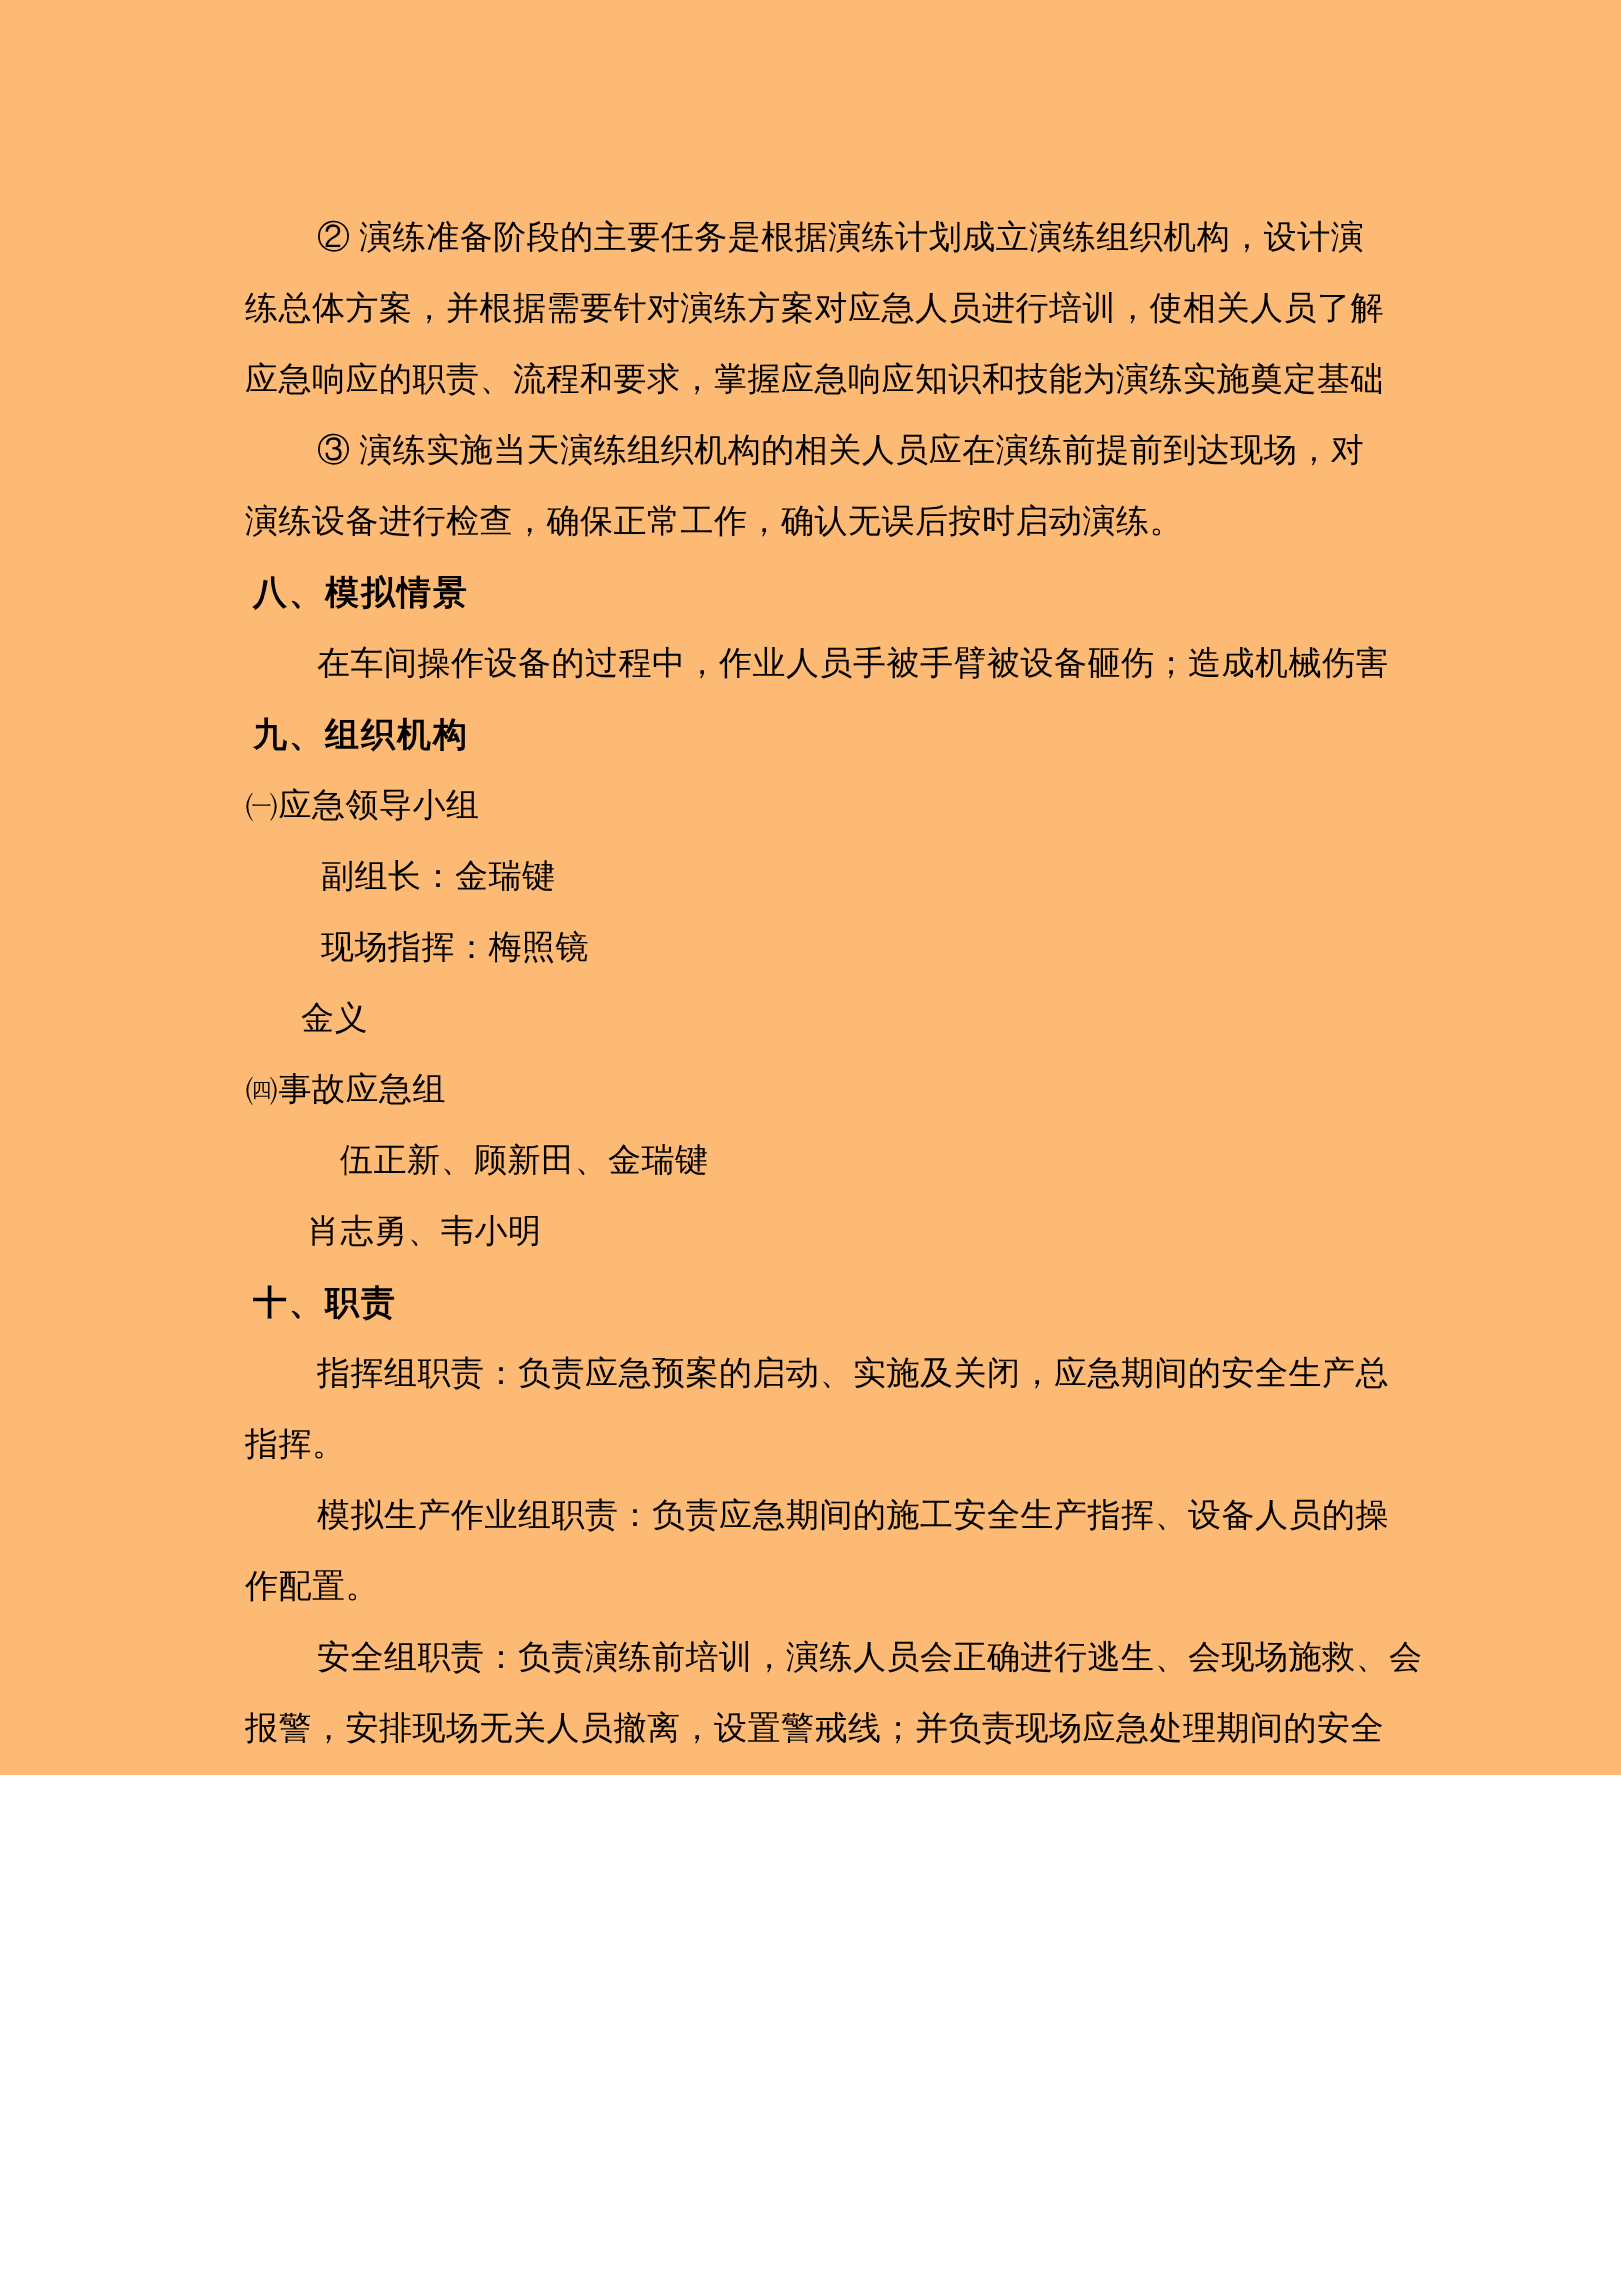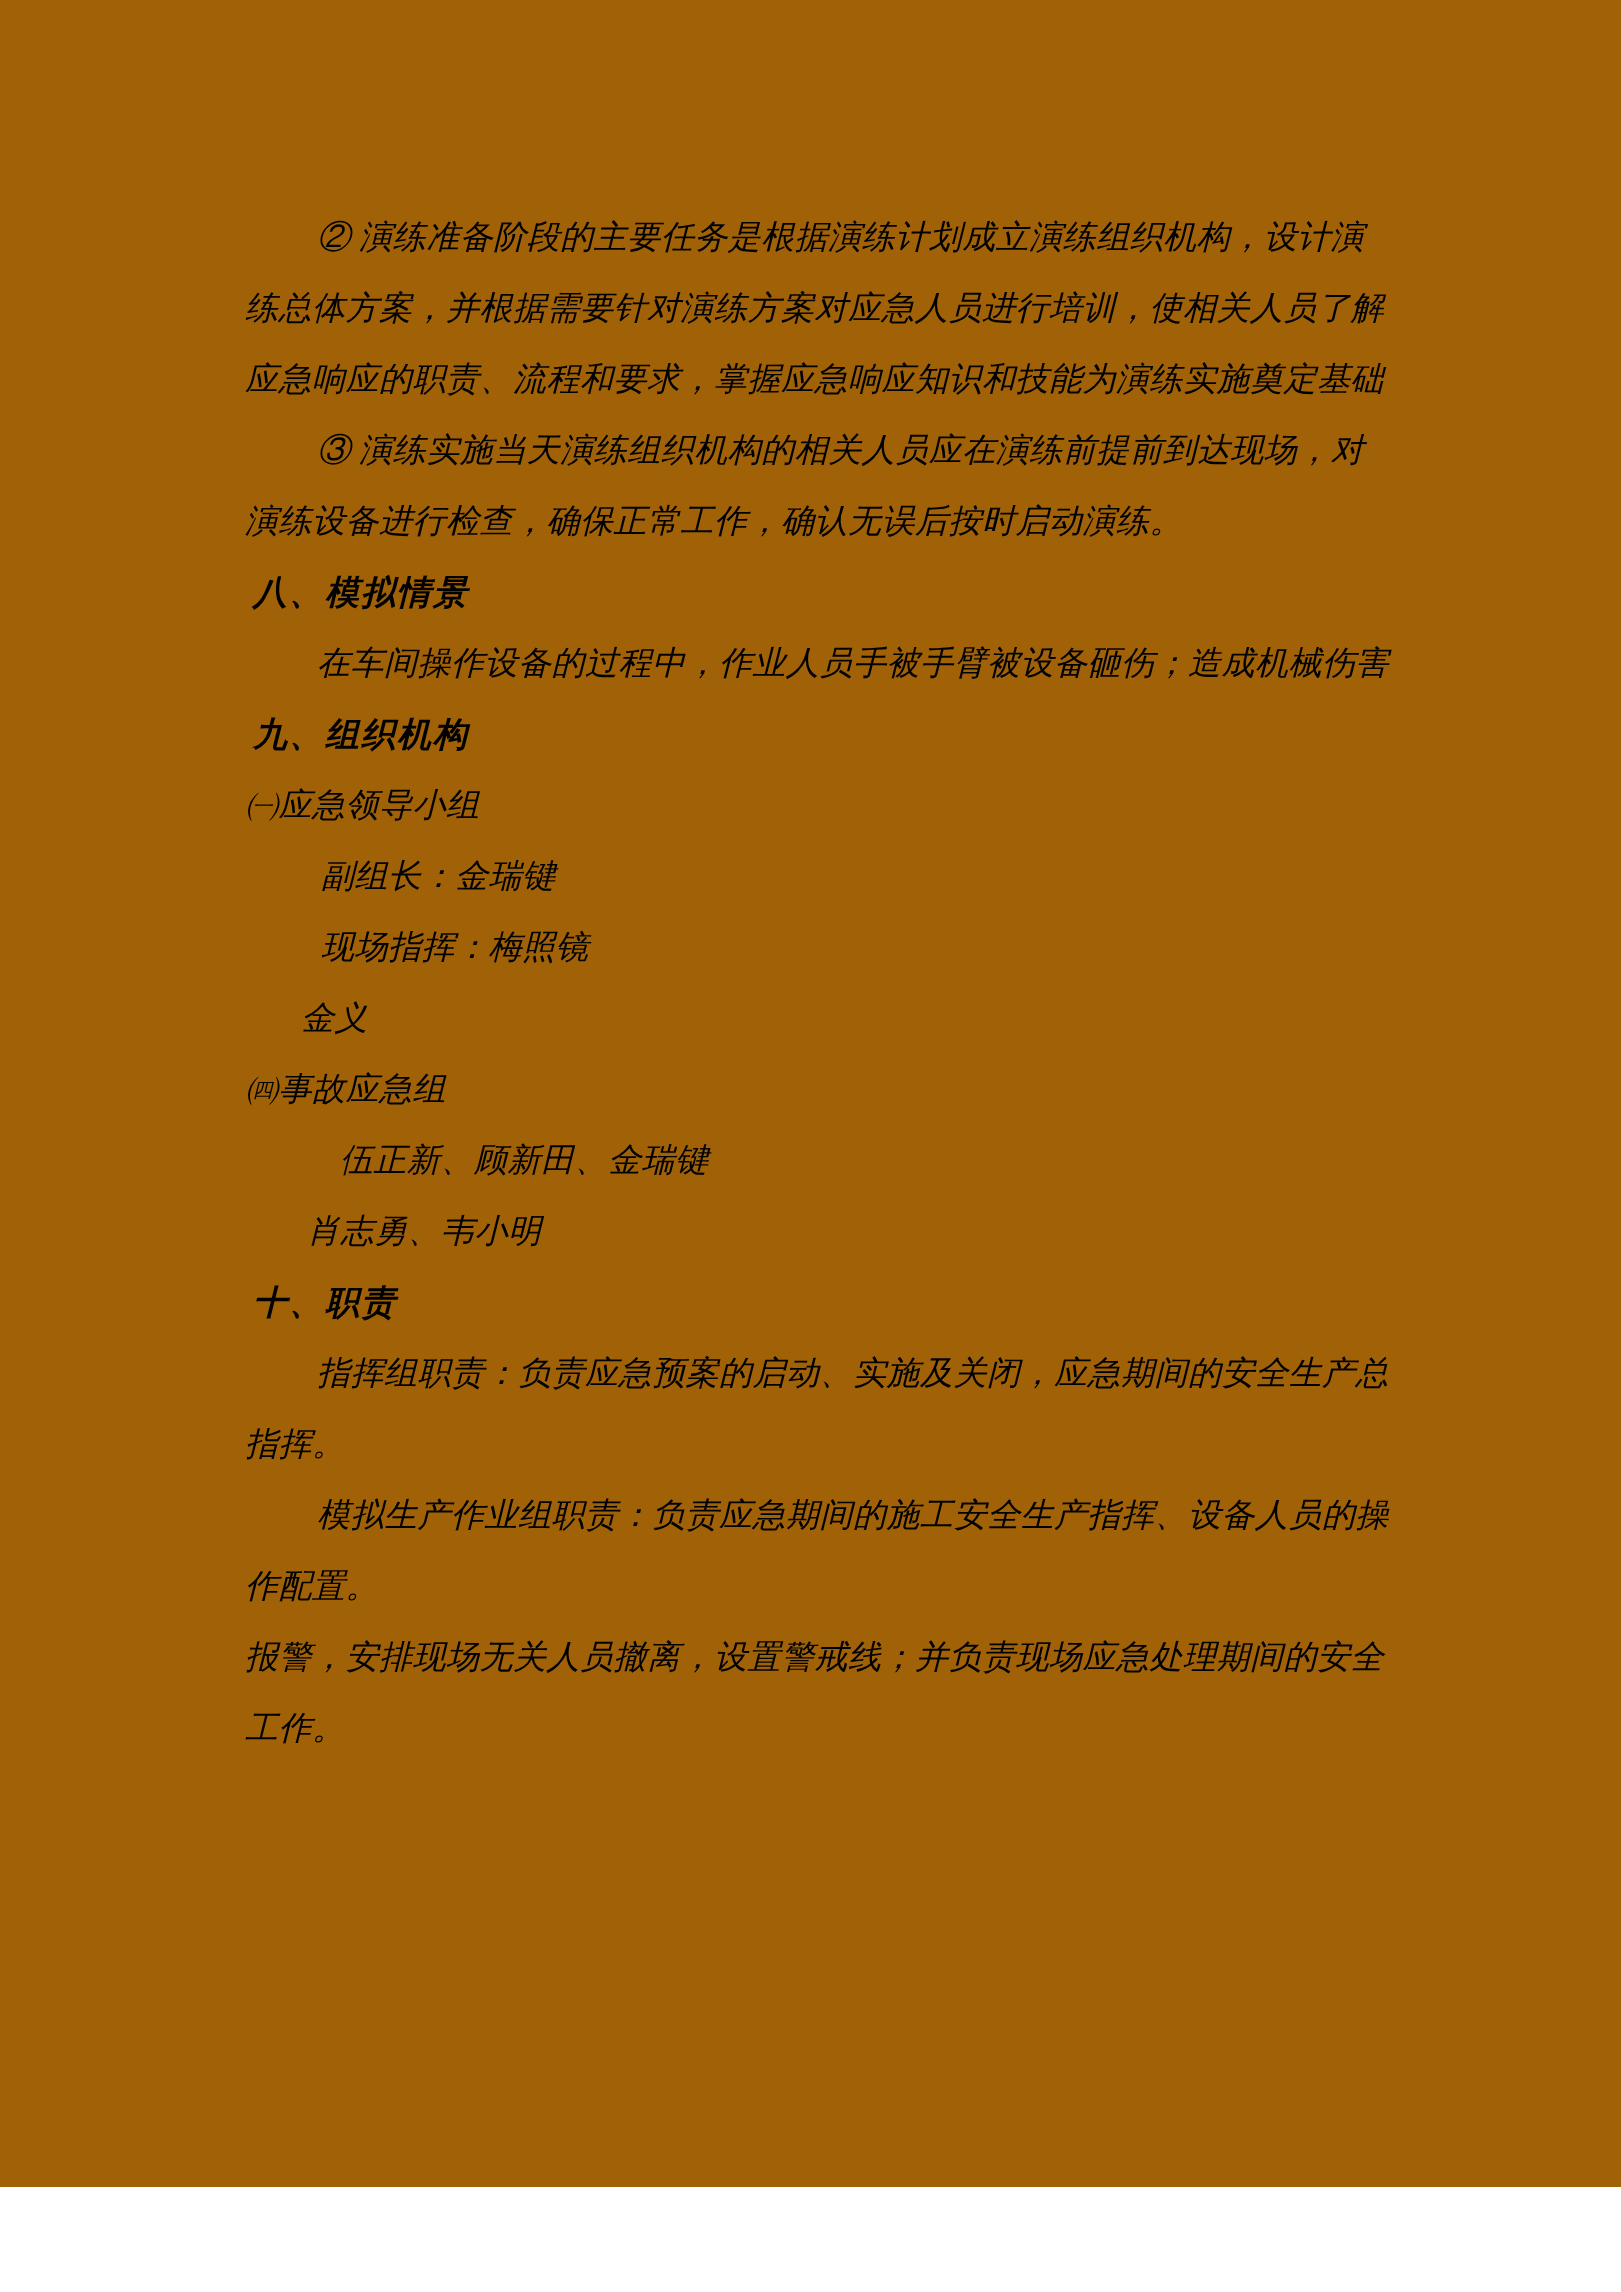--- a/index.html
+++ b/index.html
@@ -3,24 +3,23 @@
 <meta charset="utf-8">
 <style>
   html, body {
     margin: 0;
     padding: 0;
     background: #ffffff;
   }
   .page {
     position: relative;
     width: 1621px;
-    height: 2187px;
-    background: #a16207;
+    height: 1775px;
+    background: #fdba74;
     overflow: hidden;
-    font-style: italic;
   }
   .content {
     position: absolute;
     left: 245px;
     top: 202px;
     width: 1135px;
   }
   .line {
     height: 71px;
     line-height: 71px;
@@ -73,18 +72,19 @@
     <div class="line indXiao">肖志勇、韦小明</div>
 
     <div class="line heading">十、职责</div>
 
     <div class="line ind2">指挥组职责：负责应急预案的启动、实施及关闭，应急期间的安全生产总</div>
     <div class="line">指挥。</div>
 
     <div class="line ind2">模拟生产作业组职责：负责应急期间的施工安全生产指挥、设备人员的操</div>
     <div class="line">作配置。</div>
 
+    <div class="line ind2">安全组职责：负责演练前培训，演练人员会正确进行逃生、会现场施救、会</div>
     <div class="line">报警，安排现场无关人员撤离，设置警戒线；并负责现场应急处理期间的安全</div>
     <div class="line">工作。</div>
 
   </div>
 </div>
 
 
 </body></html>

